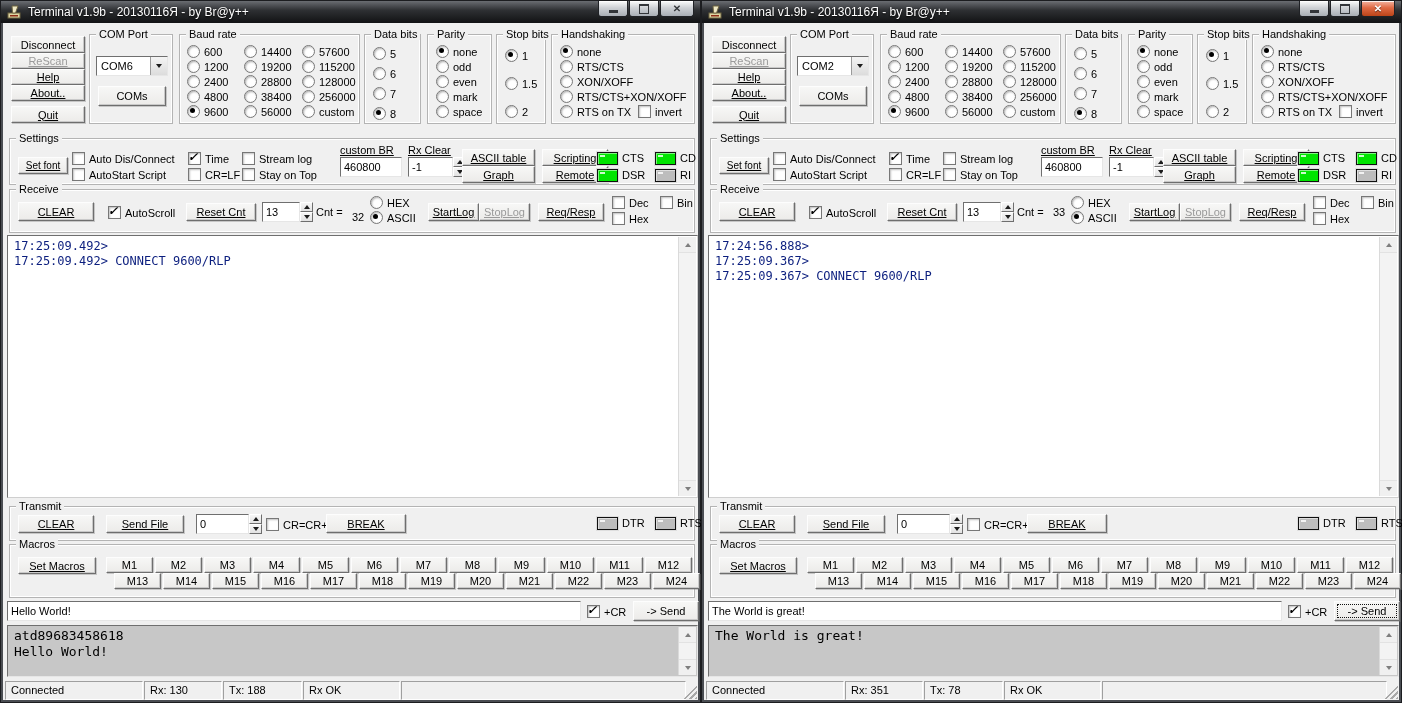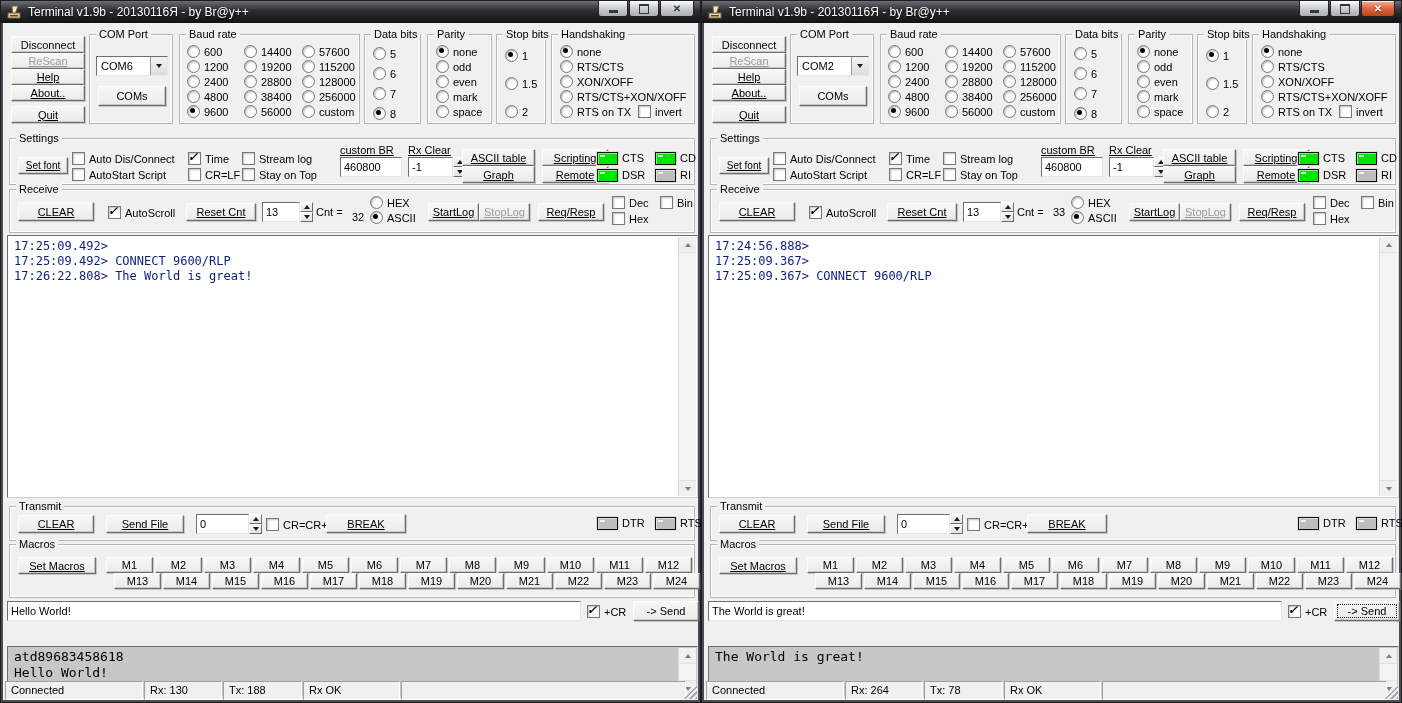--- a/index.html
+++ b/index.html
@@ -60,21 +60,21 @@
   .led{position:absolute;width:21px;height:13px;border:1px solid #101010;outline:1px solid #dedede;
     box-shadow:inset 1px 1px 0 rgba(255,255,255,.5);}
   .led::after{content:"";position:absolute;left:2px;top:2px;width:5px;height:2px;background:rgba(255,255,255,.8);}
   .led.on{background:#00e400;}
   .led.off{background:#bdbdbd;}
   .rx-area{position:absolute;background:#fff;border:1px solid;border-color:#6f6f6f #cfcfcf #cfcfcf #6f6f6f;
     font-family:"DejaVu Sans Mono","Liberation Mono",monospace;font-size:12px;line-height:15px;color:#0b1e7e;
     padding:3px 6px;overflow:hidden;}
   .tx-area{position:absolute;background:#c7c7c7;border:1px solid;border-color:#6f6f6f #e6e6e6 #e6e6e6 #6f6f6f;
     font-family:"DejaVu Sans Mono","Liberation Mono",monospace;font-size:13px;line-height:16px;color:#000;
-    padding:2px 6px;overflow:hidden;margin-top:21px;}
+    padding:2px 6px;overflow:hidden;}
   .vsb{position:absolute;top:1px;bottom:1px;right:1px;width:17px;background:#f3f3f3;border-left:1px solid #dadada;}
   .sb-up{position:absolute;top:0;left:0;right:0;height:15px;display:flex;align-items:center;justify-content:center;
     background:#f0f0f0;border-bottom:1px solid #e2e2e2;cursor:pointer;}
   .sb-dn{position:absolute;bottom:0;left:0;right:0;height:15px;display:flex;align-items:center;justify-content:center;
     background:#f0f0f0;border-top:1px solid #e2e2e2;cursor:pointer;}
   .sb-panel{position:absolute;height:19px;border:1px solid;border-color:#9f9f9f #fff #fff #9f9f9f;
     font-size:11px;padding:2px 5px;overflow:hidden;white-space:nowrap;background:#f0f0f0;}
   .grip{position:absolute;width:14px;height:14px;right:1px;bottom:1px;
     background:repeating-linear-gradient(135deg,#f0f0f0 0 2px,#a8a8a8 2px 4px);
     clip-path:polygon(100% 0,100% 100%,0 100%);}
@@ -373,21 +373,20 @@
           </span>
       <span class="opt" style="left:650px;top:6px">
             <i class="cb"></i>
             <span>Bin</span>
           </span>
     </div>
 
     <div class="rx-area" style="left:4px;top:212px;width:691px;height:263px">
       <div>17:25:09.492&gt;</div>
       <div>17:25:09.492&gt; CONNECT 9600/RLP</div>
-      <div>17:26:22.808&gt; The World is great!</div>
       <div></div>
       <div></div>
       <div class="vsb">
         <div class="sb-up">
               <i class="t-up g"></i>
             </div>
         <div class="sb-dn">
               <i class="t-dn g"></i>
             </div>
       </div>
@@ -852,20 +851,20 @@
         <div class="sb-up">
               <i class="t-up g"></i>
             </div>
         <div class="sb-dn">
               <i class="t-dn g"></i>
             </div>
       </div>
     </div>
 
     <div class="sb-panel" style="left:2px;top:658px;width:138px">Connected</div>
-    <div class="sb-panel" style="left:141px;top:658px;width:78px">Rx: 264</div>
+    <div class="sb-panel" style="left:141px;top:658px;width:78px">Rx: 351</div>
     <div class="sb-panel" style="left:220px;top:658px;width:79px">Tx: 78</div>
     <div class="sb-panel" style="left:300px;top:658px;width:97px">Rx OK</div>
     <div class="sb-panel" style="left:398px;top:658px;width:285px"></div>
     <div class="grip"></div>
   </div>
 </div>
 </div>
 
 </body></html>

